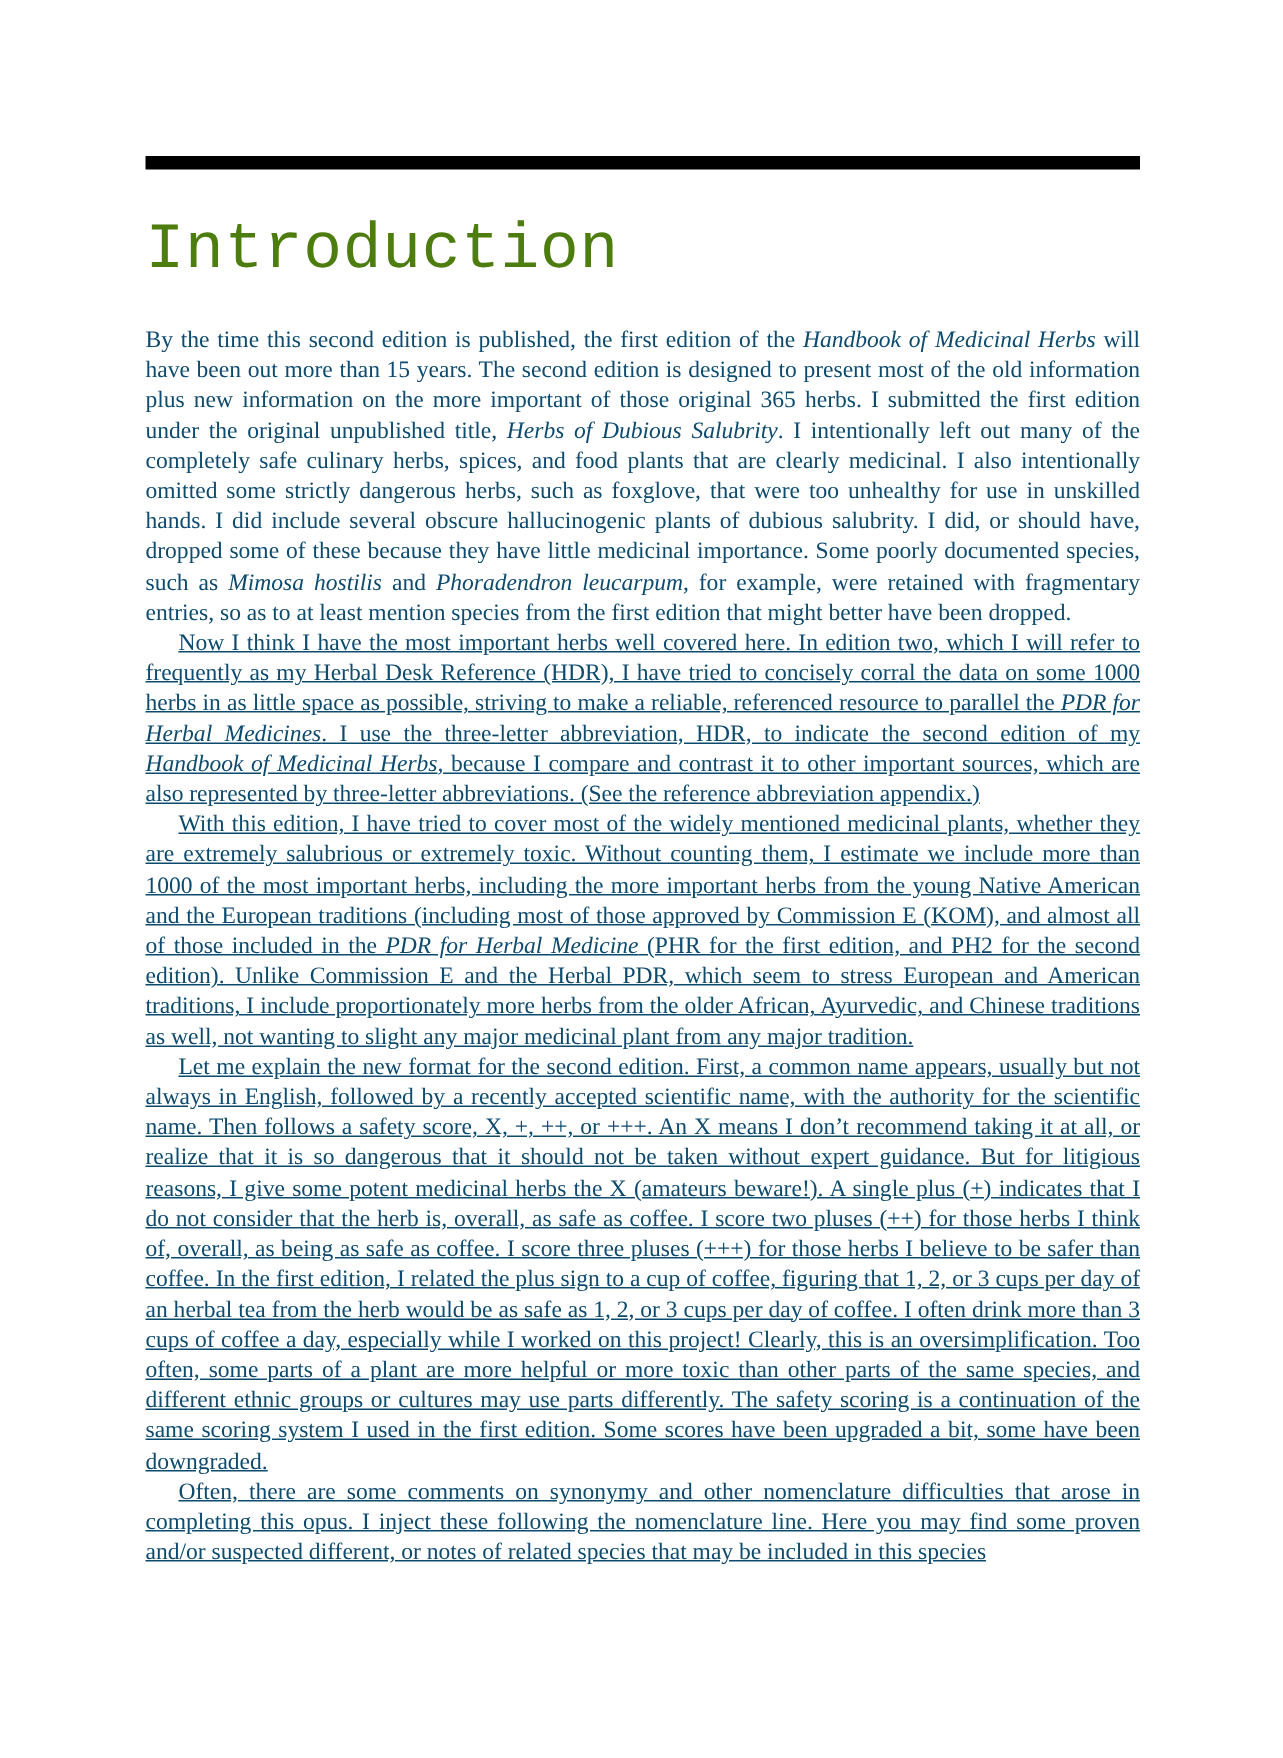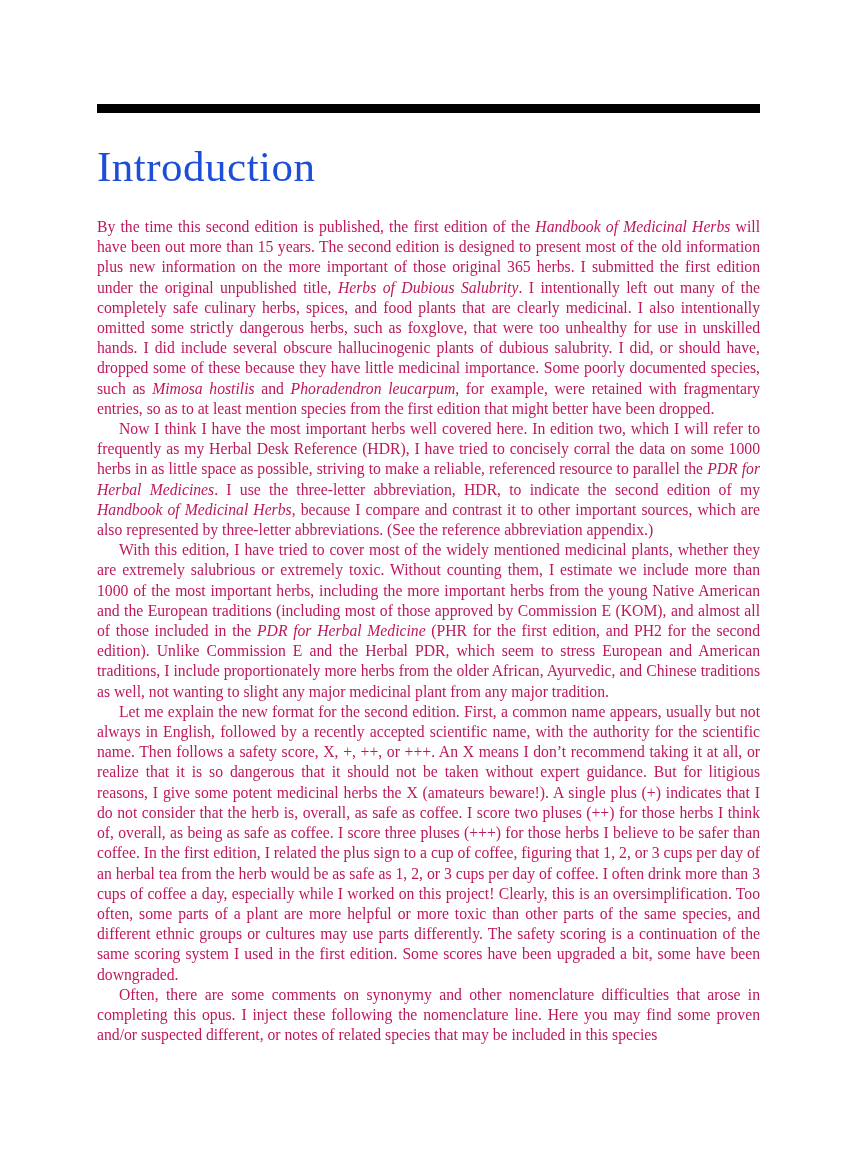--- a/index.html
+++ b/index.html
@@ -20,42 +20,43 @@
     left: 97px;
     top: 0;
     width: 663px;
   }
   .top-rule {
     margin-top: 104px;
     height: 9px;
     background: #000000;
   }
   .page-title {
-    font-family: Liberation Serif, serif;
+    font-family: Liberation Mono, monospace;
     font-weight: 400;
     font-size: 43px;
     line-height: 1;
     letter-spacing: 0.5px;
-    color: #1d4ed8;
+    color: #4d7c0f;
     margin: 32px 0 0 0;
   }
   .body-text {
     margin-top: 29px;
     font-family: "Liberation Serif", serif;
     font-size: 15.7px;
     line-height: 20.2px;
     text-align: justify;
-    color: #be185d;
+    color: #0c4a6e;
   }
   .body-text p {
     margin: 0;
     padding: 0;
   }
   .body-text p.indent {
     text-indent: 22px;
+    text-decoration: underline;
   }
   .body-text em {
     font-style: italic;
   }
 </style>
 </head>
 <body>
 
 <div class="page">
   <div class="content">

